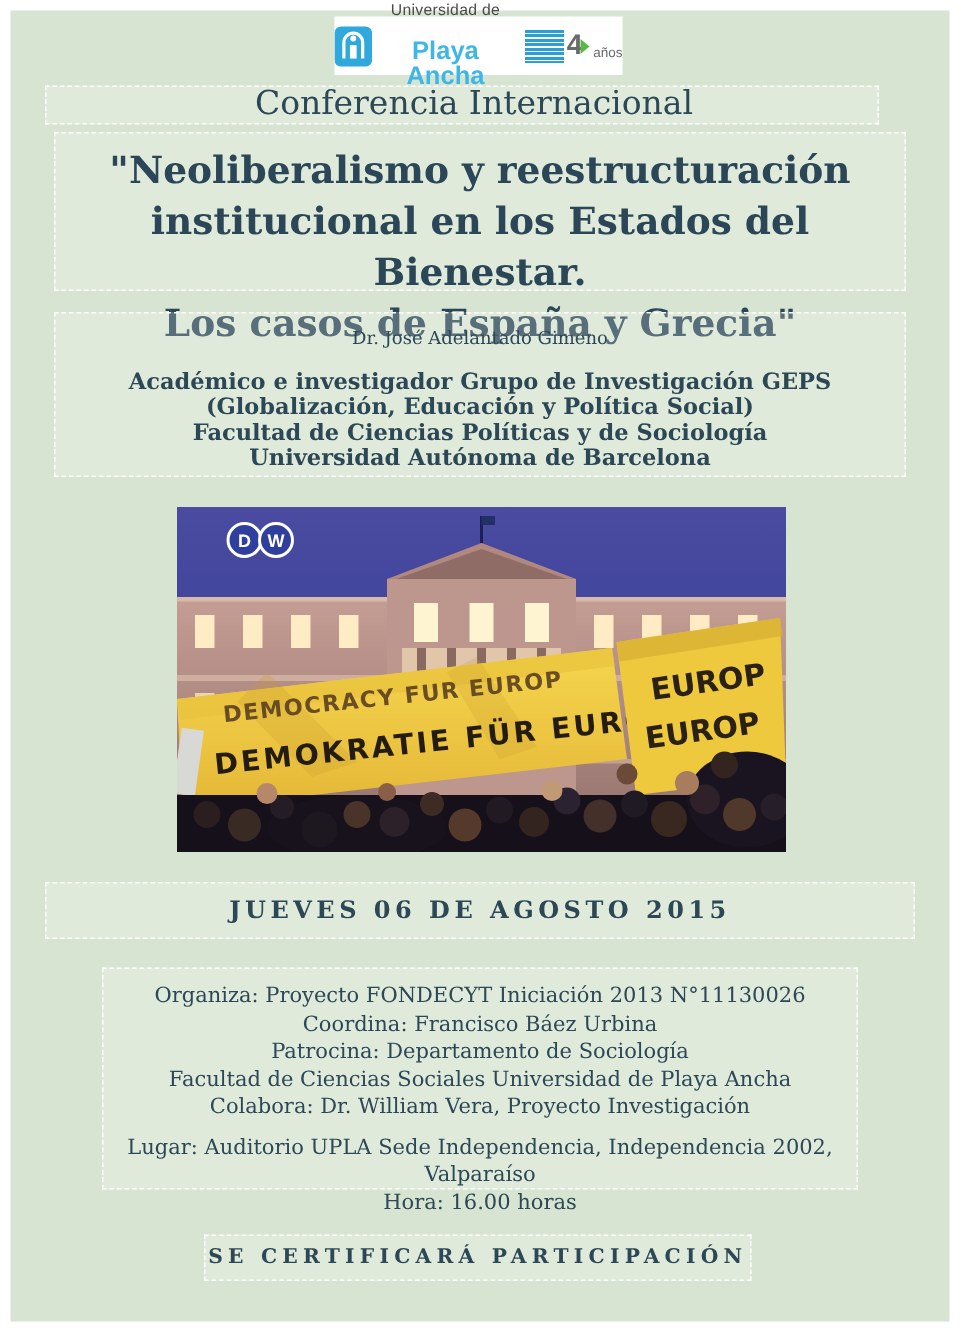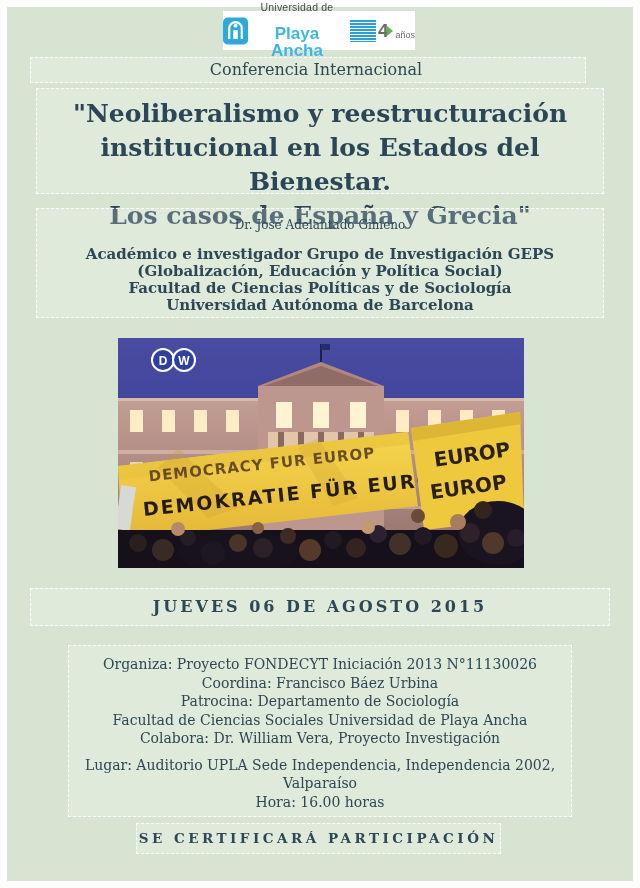--- a/index.html
+++ b/index.html
@@ -25,30 +25,30 @@
   .logo-line2{font-size:17px;font-weight:bold;color:#3fb6e8;margin-top:13px;}
   .badge{display:flex;align-items:center;gap:2px;margin-left:4px;}
   .badge-block{
     width:26px;height:22px;background:#2a9fd4;
     background-image:repeating-linear-gradient(#2a9fd4 0 2px,#ffffff 2px 3px);
   }
   .badge-num{font-size:19px;font-weight:bold;color:#6a6a6a;line-height:1;}
   .badge-chev{width:0;height:0;border-left:6px solid #58b947;border-top:5px solid transparent;border-bottom:5px solid transparent;margin-left:-3px;}
   .badge-anios{font-size:9px;color:#6a6a6a;align-self:flex-end;margin-bottom:2px;}
   
-  .conferencia{left:30px;top:57px;width:556px;height:26px;font-size:16px;line-height:24px;padding-left:16px;}
+  .conferencia{left:30px;top:57px;width:556px;height:26px;font-size:22px;line-height:24px;padding-left:16px;}
   .title-box{left:36px;top:88px;width:568px;height:106px;padding-top:8px;}
   .title-line{font-size:25px;font-weight:bold;line-height:34px;color:#2b4656;}
   .speaker-box{left:36px;top:208px;width:568px;height:110px;padding-top:9px;}
   .speaker-name{font-size:12px;font-weight:normal;}
   .bio{margin-top:14px;}
   .bio-line{font-size:15px;font-weight:bold;line-height:17px;}
   .photo{position:absolute;left:118px;top:338px;width:406px;height:230px;}
   .date-box{left:30px;top:588px;width:580px;height:38px;font-size:16px;font-weight:bold;letter-spacing:3px;line-height:36px;}
-  .details-box{left:68px;top:645px;width:504px;height:172px;padding-top:9px;}
+  .details-box{left:68px;top:645px;width:504px;height:148px;padding-top:9px;}
   .detail-line{font-size:14px;line-height:18.5px;}
   .venue-block{margin-top:8px;}
   .footer-box{left:136px;top:823px;width:365px;height:31px;font-size:13.5px;font-weight:bold;letter-spacing:3.5px;line-height:29px;}
 </style>
 </head>
 <body>
 
 <div class="page">
   <div class="green-bg"></div>
 

